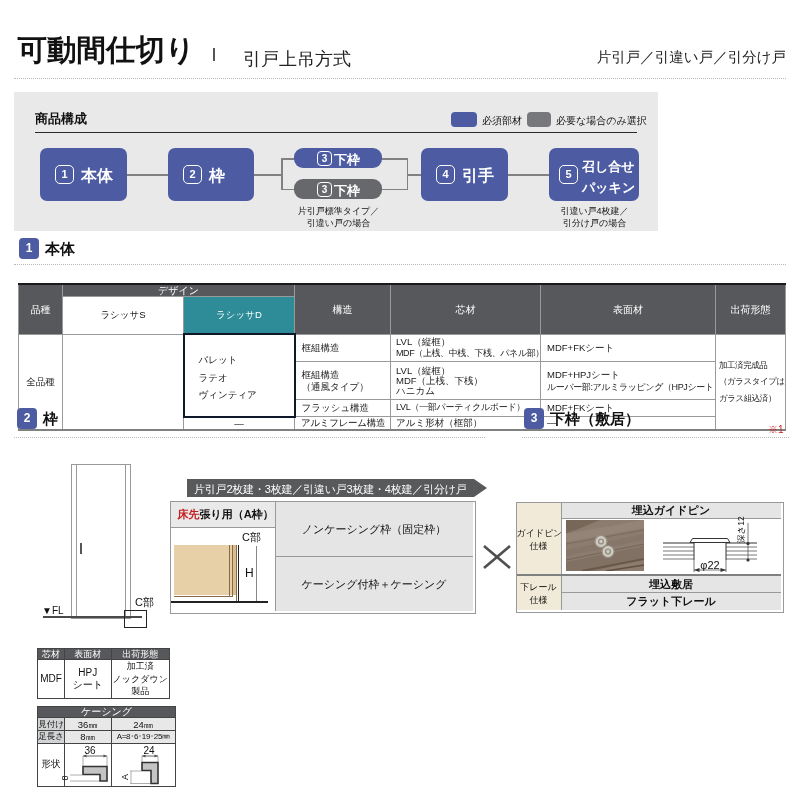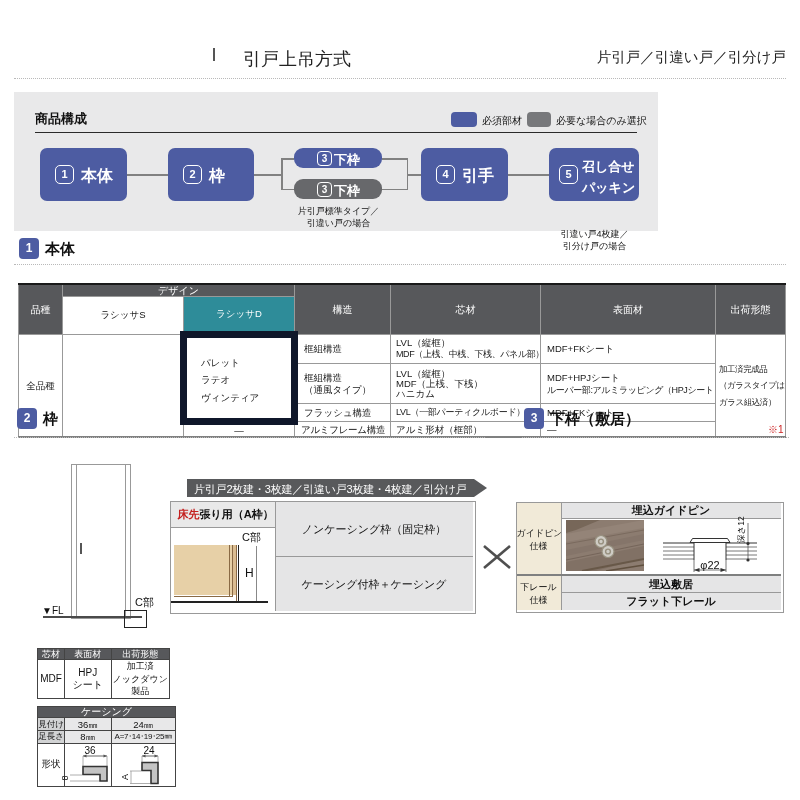--- a/index.html
+++ b/index.html
@@ -13,20 +13,21 @@
   .secbadge{position:absolute;width:20px;height:21px;background:#4d5ca2;border-radius:4px;
             color:#fff;font-weight:bold;font-size:12px;line-height:21px;text-align:center;}
   .dotted{position:absolute;border-top:1.5px dotted #b9b9b9;height:0;}
   .sechead{position:absolute;font-size:15px;font-weight:bold;color:#111;}
   table td{white-space:nowrap;overflow:hidden;}
 </style>
 </head>
 <body>
 <div id="page">
 
+<div class="abs" style="left:17.5px;top:31px;font-size:29.5px;font-weight:bold;letter-spacing:0px;color:#111;">可動間仕切り</div>
 
 <div class="abs" style="left:213px;top:48px;width:1.5px;height:13px;background:#555;"></div>
 
 <div class="abs" style="left:243px;top:47px;font-size:18px;font-weight:500;color:#222;">引戸上吊方式</div>
 
 <div class="abs" style="right:14px;top:48px;font-size:14.5px;color:#222;">片引戸／引違い戸／引分け戸</div>
 
 <div class="dotted" style="left:14px;top:78px;width:772px;"></div>
 
 <div class="abs" style="left:14px;top:92px;width:644px;height:139px;background:#e9e9ea;"></div>
@@ -79,21 +80,21 @@
 <div class="bluebox" style="left:421px;top:148px;width:87px;height:53px;">
   <span class="badge" style="position:absolute;left:15px;top:17px;width:17px;height:17px;font-size:11px;line-height:17px;">4</span>
   <span style="position:absolute;left:41px;top:18px;font-size:16px;">引手</span>
 </div>
 
 <div class="bluebox" style="left:549px;top:148px;width:90px;height:53px;">
   <span class="badge" style="position:absolute;left:10px;top:17px;width:17px;height:17px;font-size:11px;line-height:17px;">5</span>
   <span style="position:absolute;left:33px;top:8px;font-size:13px;line-height:21px;">召し合せ<br>パッキン</span>
 </div>
 
-<div class="abs" style="left:522px;top:205px;width:145px;text-align:center;font-size:9px;line-height:12px;color:#111;margin-top:23px;">引違い戸4枚建／<br>引分け戸の場合</div>
+<div class="abs" style="left:522px;top:205px;width:145px;text-align:center;font-size:9px;line-height:12px;color:#111;">引違い戸4枚建／<br>引分け戸の場合</div>
 
 <div class="secbadge" style="left:19px;top:238px;">1</div>
 
 <div class="sechead" style="left:45px;top:240px;">本体</div>
 
 <div class="dotted" style="left:14px;top:264px;width:772px;"></div>
 
 <table class="abs" style="left:18px;top:283px;width:767px;border-collapse:collapse;table-layout:fixed;
   font-size:9.5px;color:#1a1a1a;border-top:2px solid #1a1a1a;border-bottom:2px solid #7f8080;">
   <colgroup>
@@ -114,21 +115,21 @@
     <td rowspan="2" style="border:1px solid #999;background:#57585b;color:#fff;text-align:center;padding:0;font-size:10px;">表面材</td>
     <td rowspan="2" style="border:1px solid #999;background:#57585b;color:#fff;text-align:center;padding:0;font-size:10px;">出荷形態</td>
   </tr>
   <tr style="height:12.5px;line-height:12.5px;">
     <td style="border:1px solid #999;background:#fff;color:#111;text-align:center;padding:12px;">ラシッサS</td>
     <td style="border:1px solid #999;background:#2e8c99;color:#fff;text-align:center;padding:0;">ラシッサD</td>
   </tr>
   <tr style="height:24px;line-height:11px;">
     <td rowspan="4" style="border:1px solid #999;text-align:center;padding:0;">全品種</td>
     <td rowspan="4" style="border:1px solid #999;padding:0;"></td>
-    <td rowspan="3" style="border:7px solid #0f172a;padding:16px 12px 0 14px;line-height:17.5px;vertical-align:middle;padding-bottom:12px;">パレット<br>ラテオ<br>ヴィンティア</td>
+    <td rowspan="3" style="border:2px solid #0f172a;padding:16px 12px 0 14px;line-height:17.5px;vertical-align:middle;padding-bottom:12px;">パレット<br>ラテオ<br>ヴィンティア</td>
     <td style="border:1px solid #999;padding:0 0 0 6px;">框組構造</td>
     <td style="border:1px solid #999;padding:0 0 0 5px;line-height:11px;"><span>LVL（縦框）</span><br><span style="font-size:9px;letter-spacing:-0.4px;">MDF（上桟、中桟、下桟、パネル部）</span></td>
     <td style="border:1px solid #999;padding:0 0 0 6px;">MDF+FKシート</td>
     <td rowspan="4" style="border:1px solid #999;padding:0 0 0 3px;line-height:16.5px;font-size:8.5px;letter-spacing:-0.45px;">加工済完成品<br>（ガラスタイプは<br>ガラス組込済）</td>
   </tr>
   <tr style="height:33px;">
     <td style="border:1px solid #999;padding:0 0 0 6px;line-height:12px;">框組構造<br>（通風タイプ）</td>
     <td style="border:1px solid #999;padding:0 0 0 5px;line-height:10px;">LVL（縦框）<br>MDF（上桟、下桟）<br>ハニカム</td>
     <td style="border:1px solid #999;padding:0 0 0 6px;line-height:12px;"><span>MDF+HPJシート</span><br><span style="font-size:9px;letter-spacing:-0.4px;">ルーバー部:アルミラッピング（HPJシート）</span></td>
   </tr>
@@ -321,21 +322,21 @@
     <td colspan="3" style="border:1px solid #444;background:#57585b;color:#fff;text-align:center;padding:0;font-size:10px;">ケーシング</td>
   </tr>
   <tr style="height:13px;line-height:11px;">
     <td style="border:1px solid #444;background:#d2d3d4;text-align:center;padding:0;font-size:8.5px;">見付け</td>
     <td style="border:1px solid #444;background:#e8e8e9;text-align:center;padding:0;">36㎜</td>
     <td style="border:1px solid #444;background:#e8e8e9;text-align:center;padding:0;">24㎜</td>
   </tr>
   <tr style="height:12.5px;line-height:11px;">
     <td style="border:1px solid #444;background:#d2d3d4;text-align:center;padding:0;font-size:8.5px;">足長さ</td>
     <td style="border:1px solid #444;background:#e8e8e9;text-align:center;padding:0;">8㎜</td>
-    <td style="border:1px solid #444;background:#e8e8e9;text-align:center;padding:0;font-size:8px;letter-spacing:-0.3px;">A=7･14･19･25㎜</td>
+    <td style="border:1px solid #444;background:#e8e8e9;text-align:center;padding:0;font-size:8px;letter-spacing:-0.3px;">A=8･6･19･25㎜</td>
   </tr>
   <tr style="height:43.5px;">
     <td style="border:1px solid #444;text-align:center;padding:0;">形状</td>
     <td style="border:1px solid #444;padding:0;"></td>
     <td style="border:1px solid #444;padding:0;"></td>
   </tr>
 </tbody>
     </table>
 
 <svg class="abs" style="left:60px;top:744px;" width="50px" height="42px">

